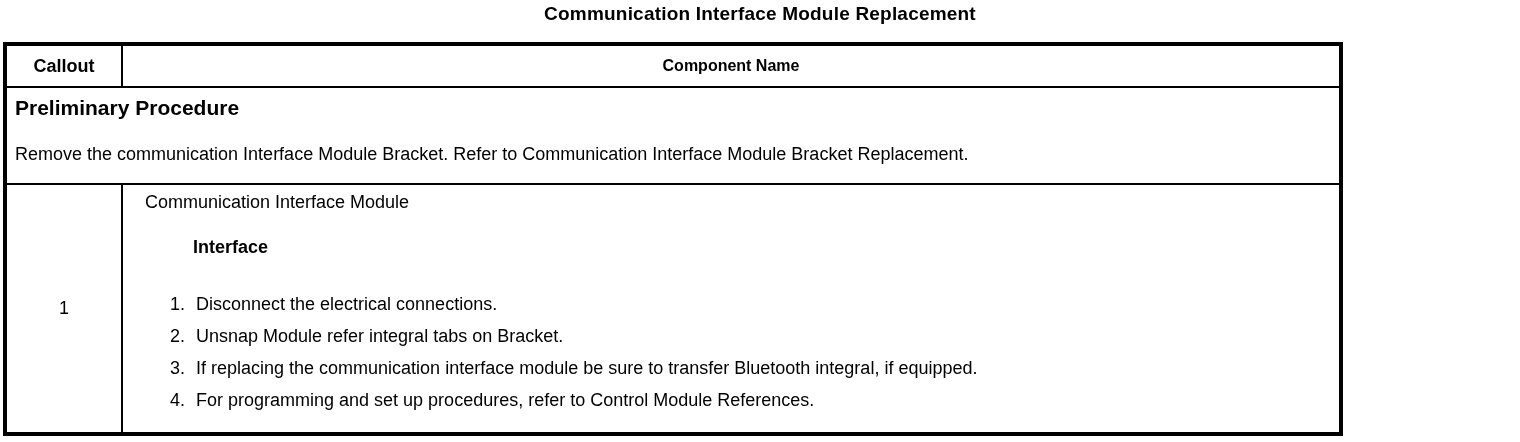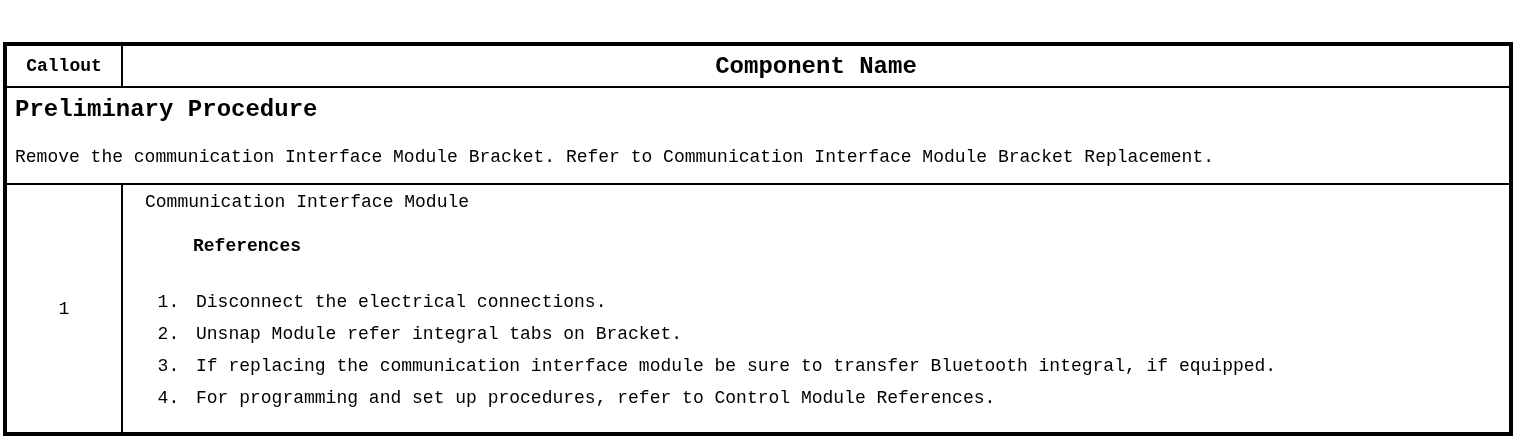--- a/index.html
+++ b/index.html
@@ -24,58 +24,57 @@
     width: 1520px;
     text-align: center;
     font-size: 19px;
     font-weight: bold;
     letter-spacing: 0.2px;
   }
   table.spec-table {
     position: absolute;
     top: 42px;
     left: 3px;
-    width: 1510px;
+    width: 1340px;
     border-collapse: collapse;
     table-layout: fixed;
     background: #ffffff;
-    font-family: Liberation Mono, monospace;
   }
   table.spec-table, table.spec-table td, table.spec-table th {
     border: 2px solid #000000;
   }
   table.spec-table {
     border-width: 4px;
   }
   th.callout-header {
     width: 117px;
     height: 43px;
     font-size: 18px;
     font-weight: bold;
     text-align: center;
     vertical-align: middle;
     border-bottom-width: 3px;
   }
   th.component-header {
     height: 43px;
-    font-size: 24px;
+    font-size: 16px;
     font-weight: bold;
     text-align: center;
     vertical-align: middle;
     border-bottom-width: 3px;
   }
   td.preliminary-cell {
     height: 97px;
     padding: 8px 8px 10px 8px;
     vertical-align: top;
     font-size: 18px;
   }
   .preliminary-heading {
     font-weight: bold;
-    font-size: 24px;
+    font-size: 21px;
   }
   .preliminary-text {
     margin-top: 24px;
     font-size: 18px;
   }
   td.callout-cell {
     height: 250px;
     text-align: center;
     vertical-align: middle;
     font-size: 18px;
@@ -101,40 +100,41 @@
   }
   ol.steps li {
     padding-left: 6px;
   }
 </style>
 </head>
 <body>
 
 <div class="page">
 
+  <div class="doc-title">Communication Interface Module Replacement</div>
 
   <table class="spec-table">
     <tbody>
         <tr>
       <th class="callout-header">Callout</th>
       <th class="component-header">Component Name</th>
     </tr>
 
     <tr>
       <td class="preliminary-cell" colspan="2">
         <div class="preliminary-heading">Preliminary Procedure</div>
         <div class="preliminary-text">Remove the communication Interface Module Bracket. Refer to Communication Interface Module Bracket Replacement.</div>
       </td>
     </tr>
 
     <tr>
       <td class="callout-cell">1</td>
       <td class="component-cell">
         <div class="component-name">Communication Interface Module</div>
-        <div class="procedure-heading">References</div>
+        <div class="procedure-heading">Interface</div>
         <ol class="steps">
           <li>Disconnect the electrical connections.</li>
           <li>Unsnap Module refer integral tabs on Bracket.</li>
           <li>If replacing the communication interface module be sure to transfer Bluetooth integral, if equipped.</li>
           <li>For programming and set up procedures, refer to Control Module References.</li>
         </ol>
       </td>
     </tr>
   </tbody>
     </table>

